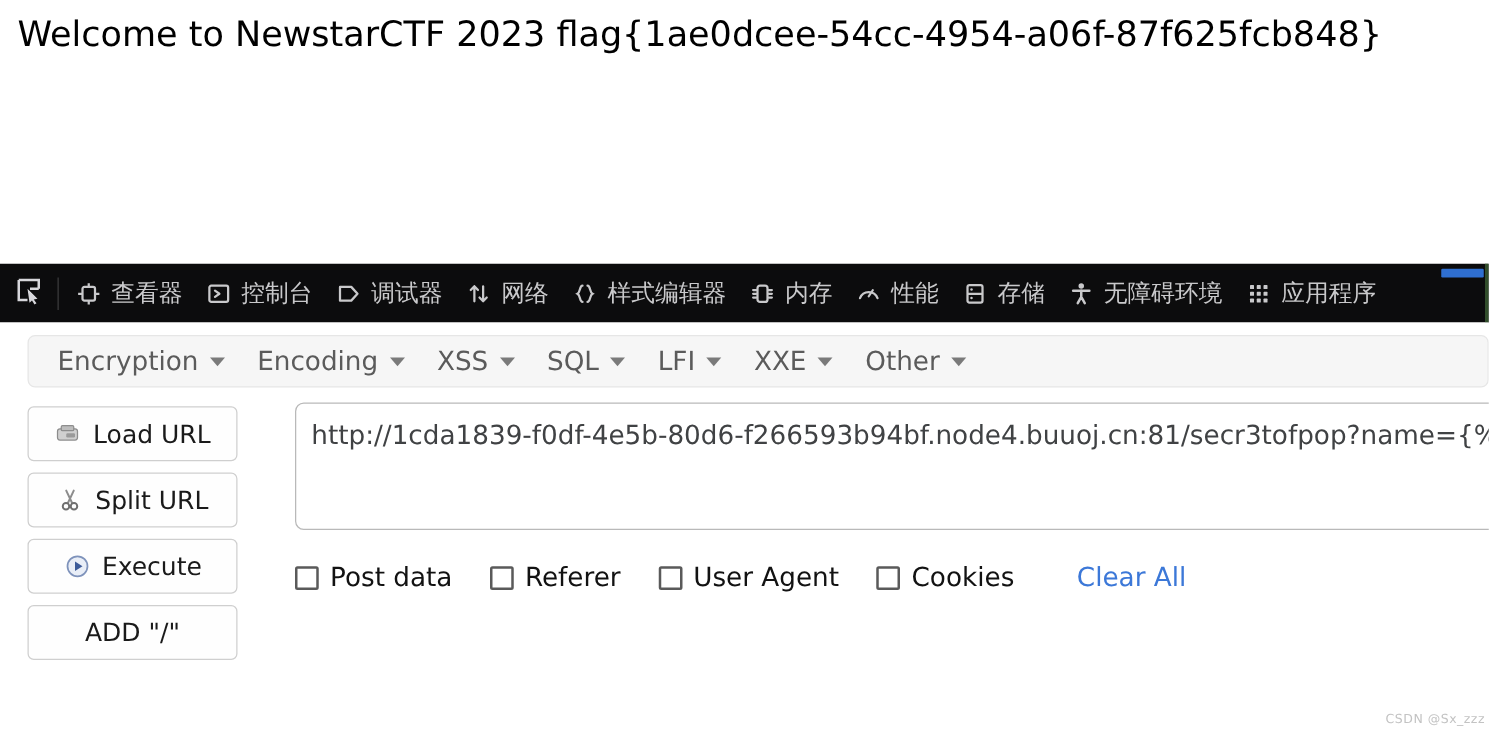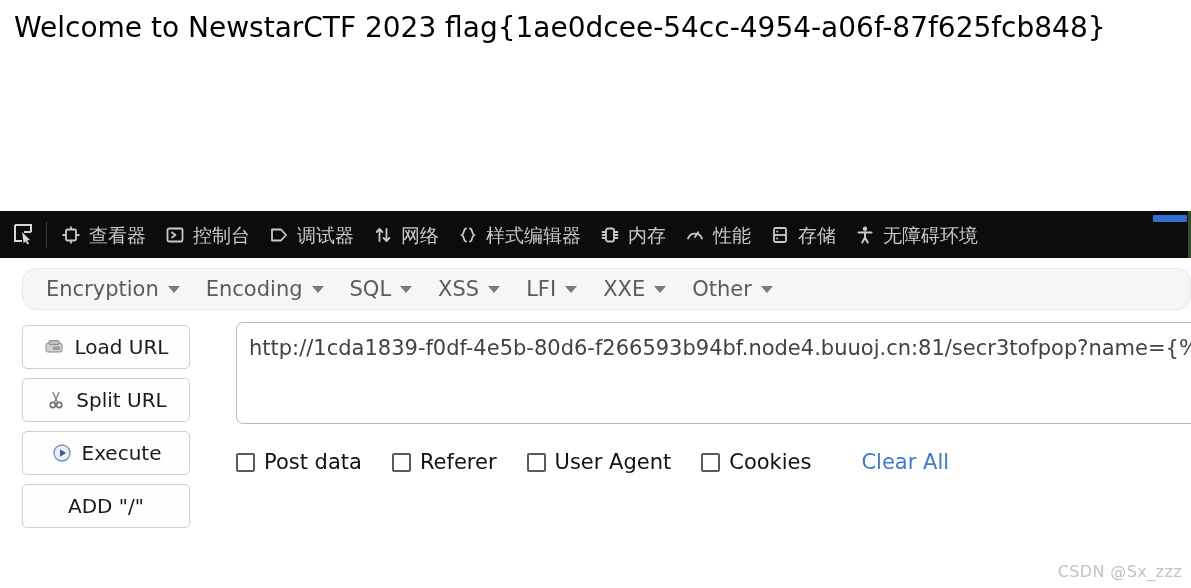--- a/index.html
+++ b/index.html
@@ -115,21 +115,21 @@
     background: #ffffff;
   }
   .hb-menubar {
     position: absolute;
     left: 22px;
     top: 10px;
     right: 0;
     height: 42px;
     background: #f6f6f6;
     border: 1px solid #e6e6e6;
-    border-radius: 14px;
+    border-radius: 6px;
     display: flex;
     align-items: center;
     padding-left: 10px;
     box-sizing: border-box;
     text-align: center;
   }
   .hb-menu {
     display: flex;
     align-items: center;
     padding: 0 13px;
@@ -242,23 +242,23 @@
     font-size: 21px;
     color: #3c78d8;
     margin-left: 20px;
     white-space: nowrap;
     font-family: "DejaVu Sans", sans-serif;
   }
 
   
   .watermark {
     position: absolute;
-    right: 9px;
+    right: 3px;
     bottom: 7px;
-    font-size: 16px;
+    font-size: 10px;
     color: #c3c3c3;
     letter-spacing: .4px;
     font-family: "DejaVu Sans", sans-serif;
   }
 </style>
 </head>
 <body>
 
 <div class="page-area">
   <div class="page-heading">Welcome to NewstarCTF 2023 flag{1ae0dcee-54cc-4954-a06f-87f625fcb848}</div>
@@ -362,42 +362,60 @@
     <span class="tab-icon">
       <svg width="20" height="20" viewBox="0 0 20 20">
         <circle cx="10" cy="3.8" r="2.2" fill="#c9c9cb"></circle>
         <path d="M3.5 7.5 H16.5" stroke="#c9c9cb" stroke-width="2" stroke-linecap="round"></path>
         <path d="M10 7.5 V12.5 M10 12.5 L7.2 17.5 M10 12.5 L12.8 17.5" stroke="#c9c9cb" stroke-width="2" stroke-linecap="round"></path>
       </svg>
     </span>
     <span class="tab-label">无障碍环境</span>
   </div>
 
+  <div class="tab-item">
+    <span class="tab-icon">
+      <svg width="20" height="20" viewBox="0 0 20 20">
+        <g fill="#c9c9cb">
+          <rect x="3" y="3" width="3.2" height="3.2" rx=".5"></rect>
+          <rect x="8.4" y="3" width="3.2" height="3.2" rx=".5"></rect>
+          <rect x="13.8" y="3" width="3.2" height="3.2" rx=".5"></rect>
+          <rect x="3" y="8.4" width="3.2" height="3.2" rx=".5"></rect>
+          <rect x="8.4" y="8.4" width="3.2" height="3.2" rx=".5"></rect>
+          <rect x="13.8" y="8.4" width="3.2" height="3.2" rx=".5"></rect>
+          <rect x="3" y="13.8" width="3.2" height="3.2" rx=".5"></rect>
+          <rect x="8.4" y="13.8" width="3.2" height="3.2" rx=".5"></rect>
+          <rect x="13.8" y="13.8" width="3.2" height="3.2" rx=".5"></rect>
+        </g>
+      </svg>
+    </span>
+    <span class="tab-label">应用程序</span>
+  </div>
 
   <div class="toolbar-accent"></div>
 </div>
 <div class="toolbar-edge-green"></div>
 
 <div class="hackbar">
 
   <div class="hb-menubar">
     <div class="hb-menu">
       <span>Encryption</span>
       <span class="caret"></span>
     </div>
     <div class="hb-menu">
       <span>Encoding</span>
       <span class="caret"></span>
     </div>
     <div class="hb-menu">
+      <span>XSS</span>
+      <span class="caret"></span>
+    </div>
+    <div class="hb-menu">
       <span>SQL</span>
-      <span class="caret"></span>
-    </div>
-    <div class="hb-menu">
-      <span>XSS</span>
       <span class="caret"></span>
     </div>
     <div class="hb-menu">
       <span>LFI</span>
       <span class="caret"></span>
     </div>
     <div class="hb-menu">
       <span>XXE</span>
       <span class="caret"></span>
     </div>

